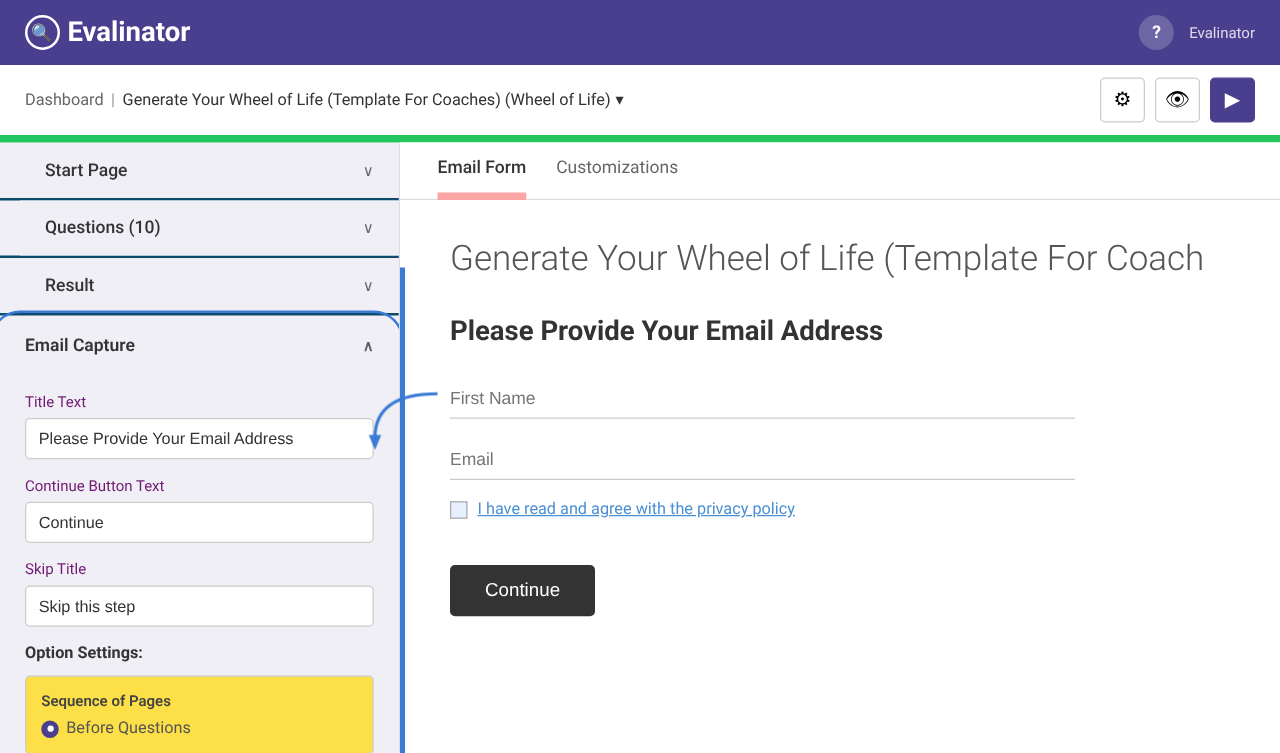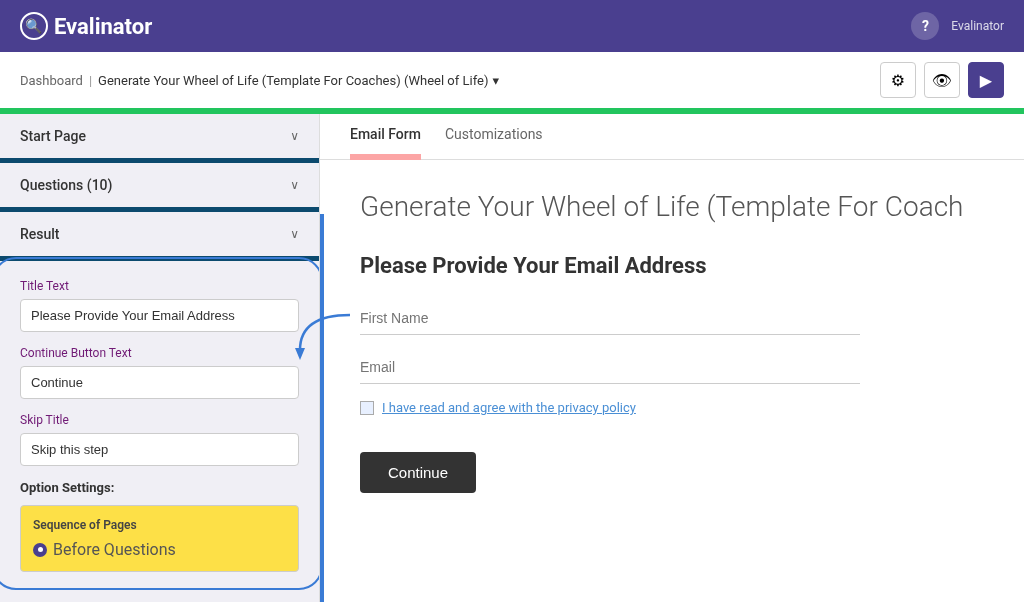--- a/index.html
+++ b/index.html
@@ -110,21 +110,22 @@
     
     .sidebar {
       width: 320px;
       background: #f0eff5;
       border-right: 1px solid #ddd;
       overflow-y: auto;
       flex-shrink: 0;
     }
 
     .sidebar-section {
-      border-bottom: 5px solid #0c4a6e;
+      border-bottom: 2px solid #0c4a6e;
+      padding-left: 16px;
     }
     .sidebar-section-header {
       padding: 14px 20px;
       display: flex;
       justify-content: space-between;
       align-items: center;
       cursor: pointer;
       background: #f0eff5;
       font-size: 14px;
       font-weight: 500;
@@ -205,21 +206,21 @@
     .sequence-title {
       font-size: 12px;
       font-weight: 600;
       color: #444;
       margin-bottom: 8px;
     }
     .radio-option {
       display: flex;
       align-items: center;
       gap: 6px;
-      font-size: 16px;
+      font-size: 13px;
       color: #555;
     }
     .radio-dot {
       width: 14px;
       height: 14px;
       border-radius: 50%;
       background: #4a3f8f;
       border: 2px solid #4a3f8f;
       display: flex;
       align-items: center;
@@ -390,20 +391,24 @@
 
     <div class="sidebar-section">
       <div class="sidebar-section-header">
         <span>Result</span>
         <span class="chevron">∨</span>
       </div>
     </div>
 
     <div class="email-capture-section" style="position:relative; padding: 2px 0;">
       <div class="email-capture-border"></div>
+      <div class="email-capture-header">
+        <span>Email Capture</span>
+        <span class="chevron">∧</span>
+      </div>
 
       <div class="sidebar-content">
         <div class="form-group">
           <label class="form-label">Title Text</label>
           <input class="form-input" type="text" value="Please Provide Your Email Address" style="">
         </div>
 
         <div class="form-group">
           <label class="form-label">Continue Button Text</label>
           <input class="form-input" type="text" value="Continue" style="">

